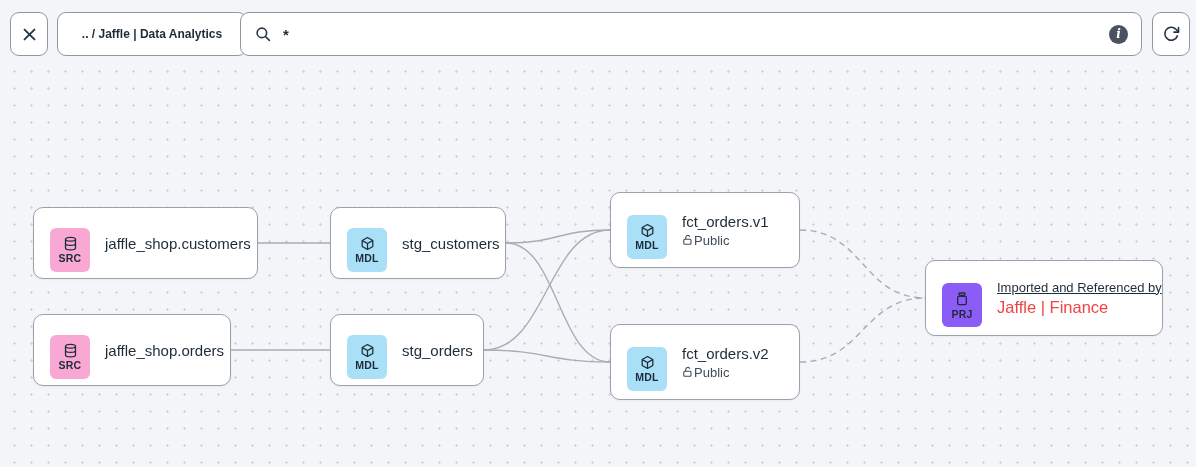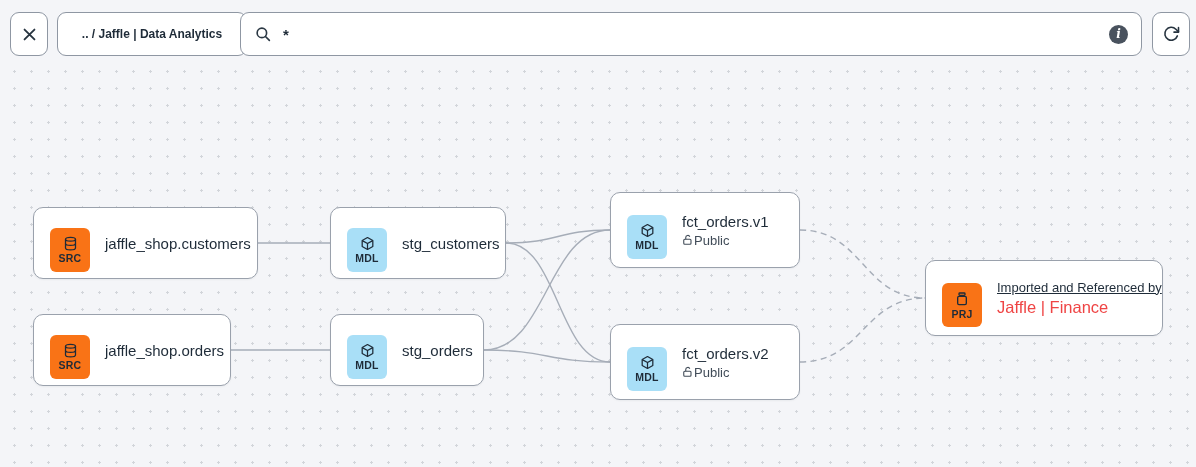--- a/index.html
+++ b/index.html
@@ -57,23 +57,23 @@
     display: flex; align-items: center; padding: 0 16px; gap: 15px;
     box-shadow: 0 1px 2px rgba(20,30,40,0.05);
     cursor: pointer;
   }
   .badge {
     width: 40px; height: 44px; border-radius: 6px;
     display: flex; flex-direction: column; align-items: center; justify-content: center;
     gap: 1px; flex: 0 0 auto; margin-top: 14px;
   }
   .badge .blabel { font-size: 10.5px; font-weight: 600; color: #1e2b38; letter-spacing: .2px; }
-  .badge-src { background: #f97316; }
+  .badge-src { background: #f9a8d4; }
   .badge-mdl { background: #a9dff7; }
-  .badge-prj { background: #f97316; }
+  .badge-prj { background: #8b5cf6; }
   .node-label { font-size: 15px; color: #1e2b38; white-space: nowrap; }
   .node-col { display: flex; flex-direction: column; gap: 3px; }
   .node-title { font-size: 15px; color: #1e2b38; white-space: nowrap; }
   .access { display: flex; align-items: center; font-size: 13px; color: #414c58; }
   .caption { font-size: 13px; color: #1e2b38; white-space: nowrap; text-decoration: underline; }
   .prj-title { font-size: 16.5px; color: #ef4444; white-space: nowrap; }
 
   svg.edges { position: absolute; inset: 0; pointer-events: none; }
   .edge { fill: none; stroke: #a6adb8; stroke-width: 1.4; }
   .edge.dashed { stroke-dasharray: 6 4.5; }

